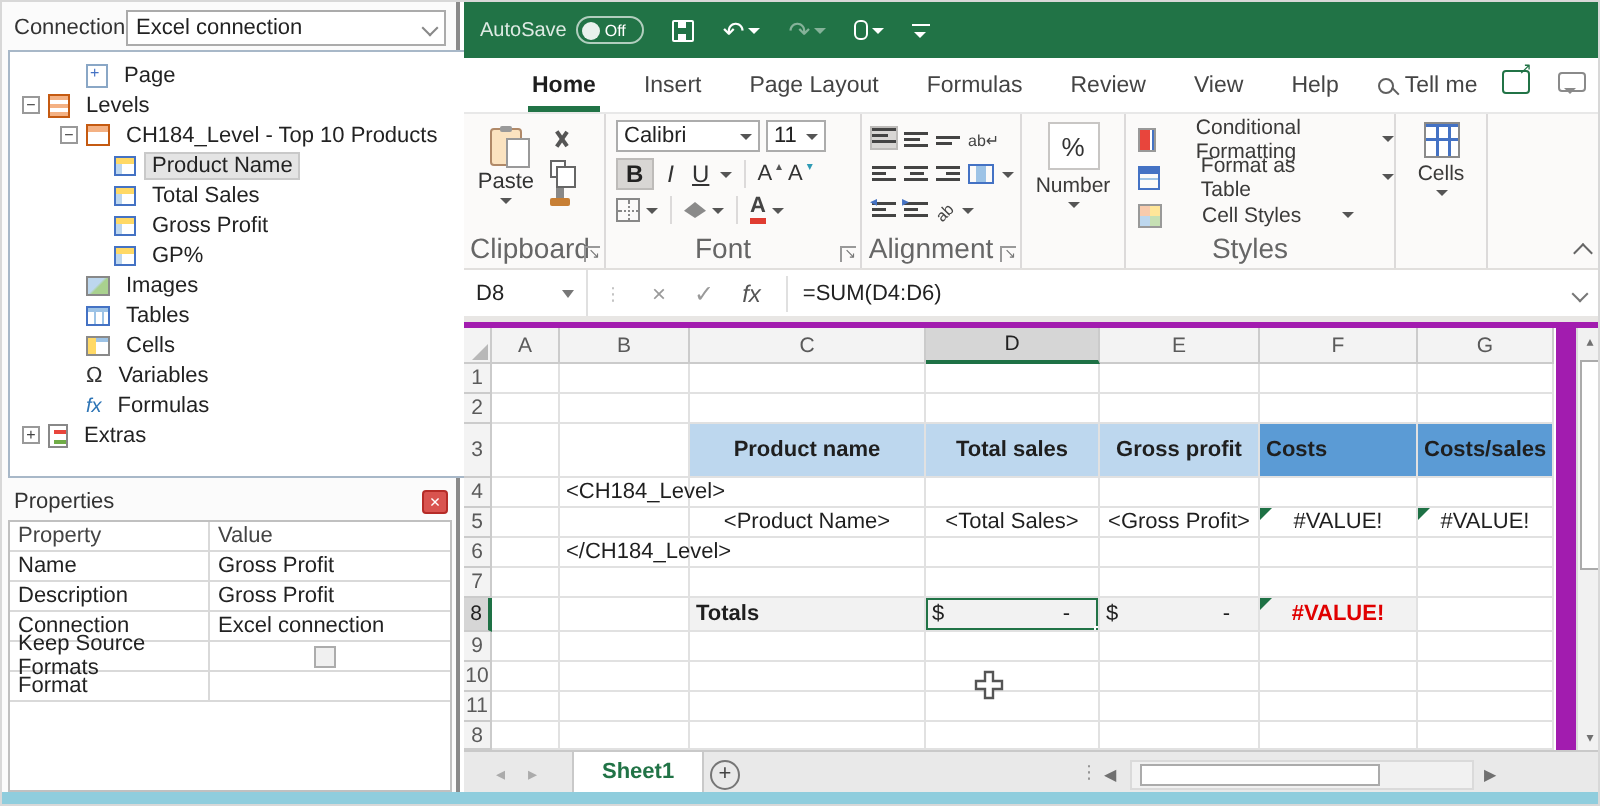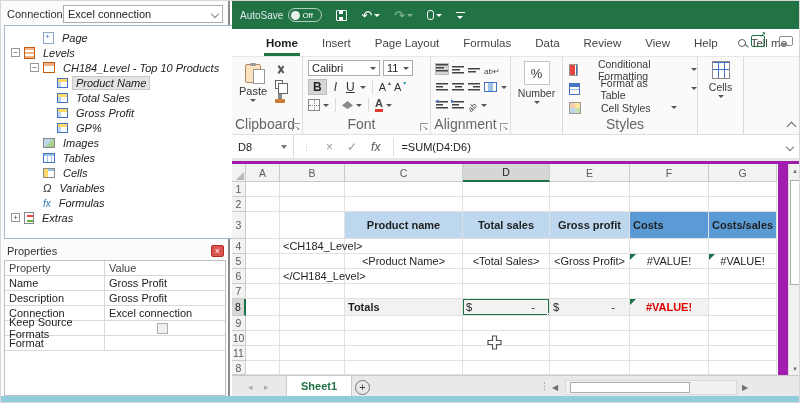--- a/index.html
+++ b/index.html
@@ -13,21 +13,21 @@
                 border-right:2px solid #8A8A8A; }
   .conn-row { position:absolute; left:0; top:3px; width:100%; height:20px; display:flex; align-items:center; }
   .conn-label { margin-left:6px; font-size:11px; color:#333; }
   .combobox { position:absolute; left:62px; top:1px; width:160px; height:18px; background:#fff;
               border:1px solid #ABABAB; display:flex; align-items:center; font-size:11px; color:#222;
               padding-left:4px; }
   .combobox .cbx-chev { position:absolute; right:4px; top:5px; width:6px; height:6px;
               border-right:1.2px solid #888; border-bottom:1.2px solid #888; transform:rotate(45deg); }
 
   .tree { position:absolute; left:3px; top:24px; width:244px; height:214px; background:#fff;
-          border:1px solid #A8B8C8; overflow:hidden; padding-top:4px;font-style:italic; }
+          border:1px solid #A8B8C8; overflow:hidden; padding-top:4px; }
   .trow { height:15px; display:flex; align-items:center; font-size:11px; color:#222; white-space:nowrap; }
   .trow.sel .tlabel { background:#E4E4E4; outline:1px solid #C9C9C9; }
   .tlabel { padding:0 3px; }
   .exp { width:9px; height:9px; border:1px solid #999; background:#fff; font-size:8px; line-height:7px;
          text-align:center; color:#444; margin-right:4px; flex:0 0 auto; }
   .tic { margin-right:5px; flex:0 0 auto; display:inline-block; }
   .ind0 { padding-left:6px; }
   .ind1 { padding-left:25px; } .ind1n { padding-left:38px; }
   .ind2n { padding-left:52px; }
 
@@ -394,21 +394,20 @@
       <span class="tb-btn">
           <span class="ic-qat"></span>
         </span>
     </div>
 
     <div class="tabrow">
       <span class="rtab active">Home</span>
       <span class="rtab">Insert</span>
       <span class="rtab">Page Layout</span>
       <span class="rtab">Formulas</span>
-      <span class="rtab">Data</span>
       <span class="rtab">Review</span>
       <span class="rtab">View</span>
       <span class="rtab">Help</span>
       <span class="tellme">
         <span class="ic-mag"></span>
         <span>Tell me</span>
       </span>
     </div>
     <div class="topright">
       <span class="ic-share"></span>

